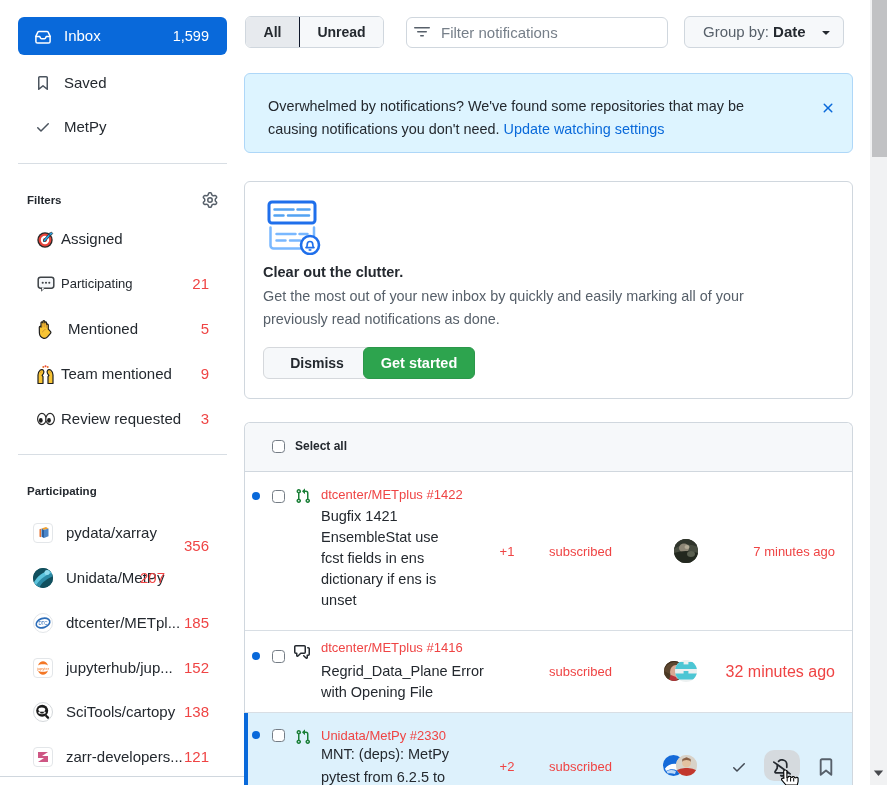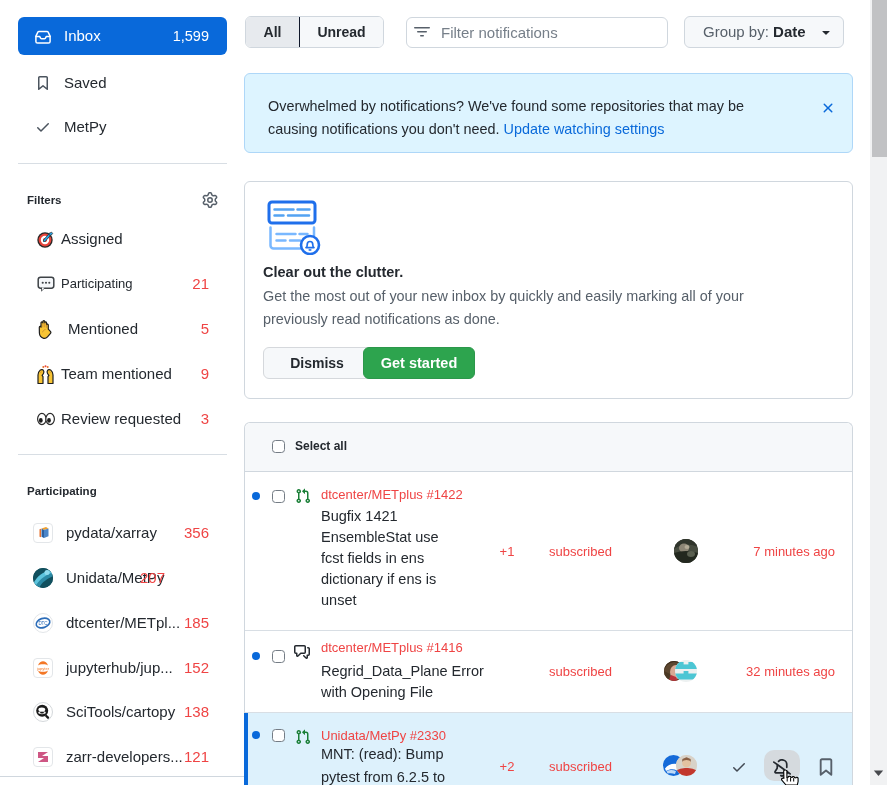--- a/index.html
+++ b/index.html
@@ -94,21 +94,21 @@
 
 <div class="a" style="left:33px;top:523px;width:20px;height:20px;border-radius:4px;border:1px solid #e3e6e9;background:#fff;overflow:hidden">
     <svg width="18" height="18" viewBox="0 0 18 18" style="position:absolute;left:0;top:0">
       <path d="M7.5 4.5 12 3l2.5 1.5L10 6z" fill="#f0a02e"></path>
       <path d="M7.5 4.5 10 6v8l-2.5-1.2z" fill="#2d5f9e"></path>
       <path d="M10 6l4.5-1.5v7.8L10 14z" fill="#4a85c8"></path>
       <path d="M5.5 5.2 7 4.7v8.6l-1.5-.6z" fill="#e8702a"></path>
     </svg>
   </div>
 <div class="t dk" style="left:66px;top:522px;line-height:22px;font-size:15px">pydata/xarray</div>
-<div class="t muted" style="left:140px;top:522px;width:69px;line-height:22px;font-size:15px;text-align:right">356</div>
+<div class="t muted" style="left:140px;top:535px;width:69px;line-height:22px;font-size:15px;text-align:right">356</div>
 
 <div class="a" style="left:33px;top:568px;width:20px;height:20px;border-radius:50%;overflow:hidden;background:#0e4653"><svg width="20" height="20" viewBox="0 0 20 20">
       <rect width="20" height="20" fill="#11505e"></rect>
       <path d="M0 16C4 8 10 4 17 2L20 6C13 8 7 12 4 19z" fill="#5cc4dd"></path>
       <path d="M2 19C6 12 11 8 18 5l2 3c-6 3-11 6-14 12z" fill="#2b8aa5"></path>
       <circle cx="14" cy="4.5" r="2.5" fill="#8edcee"></circle>
     </svg></div>
 <div class="t dk" style="left:66px;top:567px;line-height:22px;font-size:15px">Unidata/MetPy</div>
 <div class="t muted" style="left:140px;top:567px;width:69px;line-height:22px;font-size:15px;text-align:left">207</div>
 
@@ -225,31 +225,31 @@
       <ellipse cx="12" cy="11" rx="6" ry="7" fill="#d9a893"></ellipse>
       <path d="M4 20l3-6 5 2 2 4z" fill="#b8333b"></path>
       <path d="M0 10v10h5l1-7z" fill="#4a3824"></path>
     </svg></div>
 <div class="a" style="left:675px;top:660px;width:22px;height:22px;border-radius:50%;overflow:hidden;background:#edf1f1"><svg width="22" height="22" viewBox="0 0 22 22">
       <rect x="0" y="2" width="22" height="7" fill="#4cc6d4"></rect>
       <rect x="8.6" y="0" width="4.8" height="4.4" fill="#edf1f1"></rect>
       <rect x="0" y="13.5" width="22" height="6" fill="#4cc6d4"></rect>
       <rect x="8.6" y="11" width="4.8" height="5" fill="#4cc6d4"></rect>
     </svg></div>
-<div class="t muted" style="left:700px;top:662px;width:135px;line-height:19px;font-size:13px;text-align:right">32 minutes ago</div>
+<div class="t muted" style="left:700px;top:662px;width:135px;line-height:19px;font-size:16px;text-align:right">32 minutes ago</div>
 
 <div class="a" style="left:245px;top:713px;width:607px;height:72px;background:#ddf1fc"></div>
 <div class="a" style="left:244px;top:713px;width:4px;height:72px;background:#0969da"></div>
 <div class="dot" style="left:252px;top:731px"></div>
 <div class="cb" style="left:272px;top:729px"></div>
 <svg class="a" style="left:295px;top:729px" width="16" height="16" viewBox="0 0 16 16" fill="#1a7f37">
     <path d="M1.5 3.25a2.25 2.25 0 1 1 3 2.122v5.256a2.251 2.251 0 1 1-1.5 0V5.372A2.25 2.25 0 0 1 1.5 3.25Zm5.677-.177L9.573.677A.25.25 0 0 1 10 .854V2.5h1A2.5 2.5 0 0 1 13.5 5v5.628a2.251 2.251 0 1 1-1.5 0V5a1 1 0 0 0-1-1h-1v1.646a.25.25 0 0 1-.427.177L7.177 3.427a.25.25 0 0 1 0-.354ZM3.75 2.5a.75.75 0 1 0 0 1.5.75.75 0 0 0 0-1.5Zm0 9.5a.75.75 0 1 0 0 1.5.75.75 0 0 0 0-1.5Zm8.25.75a.75.75 0 1 0 1.5 0 .75.75 0 0 0-1.5 0Z"></path>
   </svg>
 <div class="t muted" style="left:321px;top:729px;line-height:14px;font-size:13px">Unidata/MetPy #2330</div>
-<div class="t dk" style="left:321px;top:744px;line-height:21px;font-size:14.5px">MNT: (read): Bump</div>
+<div class="t dk" style="left:321px;top:744px;line-height:21px;font-size:14.5px">MNT: (deps): MetPy</div>
 <div class="t dk" style="left:321px;top:767px;line-height:21px;font-size:14.5px">pytest from 6.2.5 to</div>
 <div class="t muted" style="left:495px;top:757px;width:24px;line-height:19px;font-size:13px;text-align:center">+2</div>
 <div class="t muted" style="left:549px;top:757px;line-height:19px;font-size:13px">subscribed</div>
 <div class="a" style="left:663px;top:755px;width:21px;height:21px;border-radius:50%;background:#156bd9;overflow:hidden"><svg width="21" height="21" viewBox="0 0 21 21">
       <path d="M2 13.5C5 9 11 7.5 16.5 9.5l-2.5 6c-3.5-2-7.5-1.5-11 .5z" fill="#fff"></path>
       <path d="M3.5 16c3-1.5 6.5-1.5 9.5 0l-1 3c-2.5-1-5-1-7.5-.5z" fill="#bcd9f7"></path>
     </svg></div>
 <div class="a" style="left:676px;top:755px;width:21px;height:21px;border-radius:50%;background:#ded8d0;overflow:hidden"><svg width="21" height="21" viewBox="0 0 21 21">
       <rect width="21" height="21" fill="#d8d2c8"></rect>
       <path d="M0 15.5 Q5 12.5 10.5 13 Q16 12.5 21 15.5 V21 H0z" fill="#c2372d"></path>

